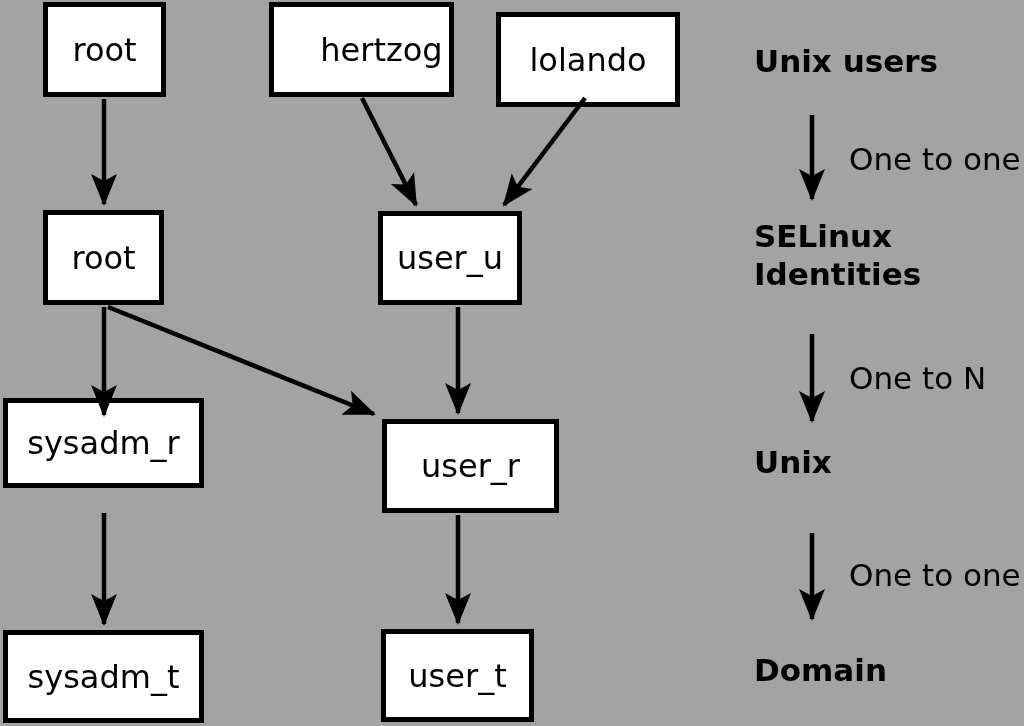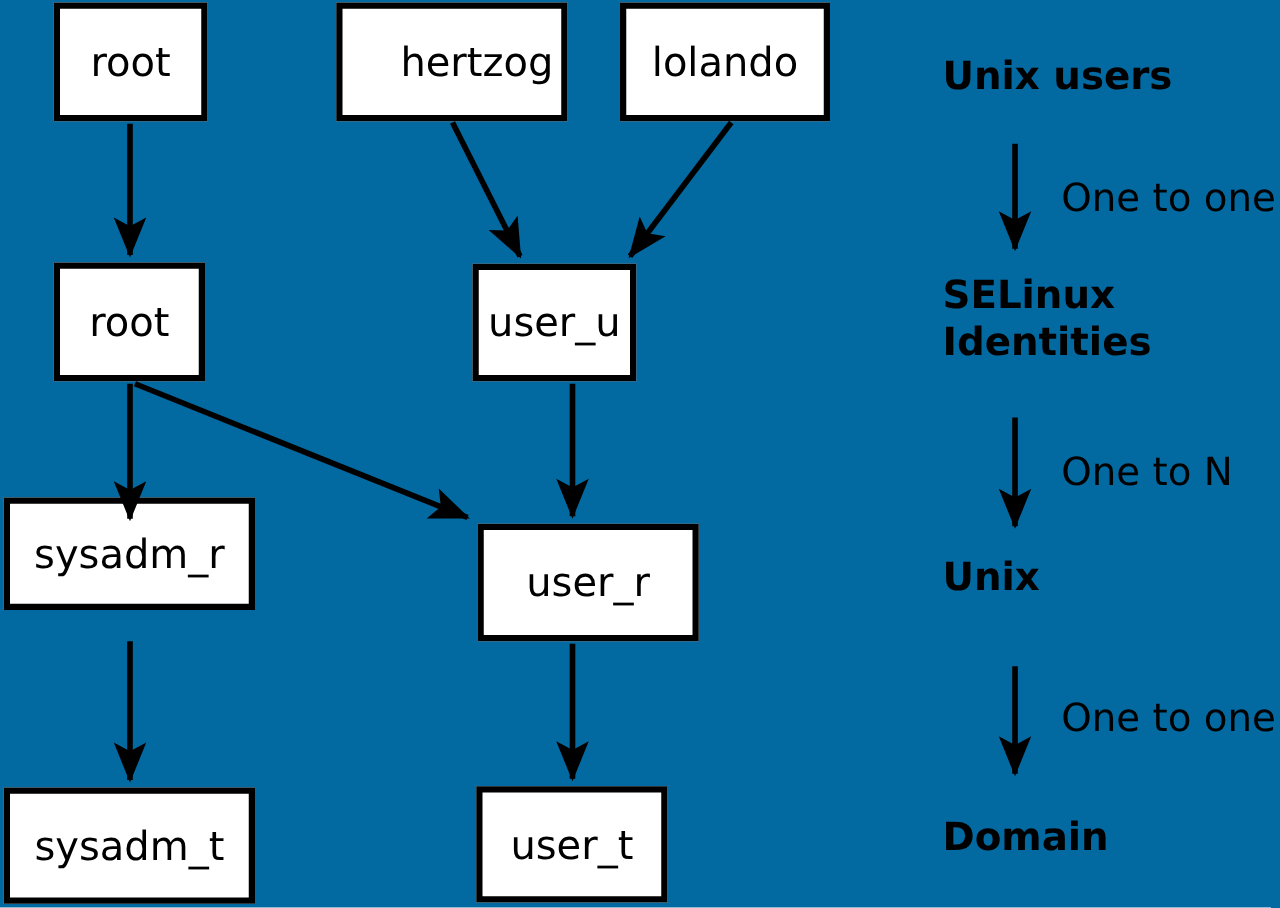--- a/index.html
+++ b/index.html
@@ -1,41 +1,41 @@
 <!DOCTYPE html>
 <html><head>
 <meta charset="utf-8">
 <style>
   html,body{margin:0;padding:0;background:#ffffff;}
   .canvas{
     position:relative;
     width:1024px;height:726px;
-    background:#0369a1;
+    background:#a3a3a3;
     font-family:"DejaVu Sans", sans-serif;
     color:#000000;
     overflow:hidden;
   }
   .arrow-layer{
     position:absolute;left:0;top:0;width:1024px;height:726px;
     pointer-events:none;
   }
   .node{
     position:absolute;
     box-sizing:border-box;
     border:5px solid #000000;
     background:#ffffff;
     display:flex;align-items:center;justify-content:center;
     font-size:32px;
     white-space:nowrap;
   }
   #n-unix-root    {left:43px;  top:2px;   width:123px; height:95px;}
   #n-unix-hertzog {left:269px; top:2px;   width:185px; height:95px;padding-left:40px;}
-  #n-unix-lolando {left:496px; top:2px;   width:168px; height:95px;}
+  #n-unix-lolando {left:496px; top:12px;   width:184px; height:95px;}
   #n-id-root      {left:43px;  top:210px; width:121px; height:95px;}
-  #n-id-user-u    {left:378px; top:211px; width:131px; height:94px;}
+  #n-id-user-u    {left:378px; top:211px; width:144px; height:94px;}
   #n-role-sysadm-r{left:3px;   top:398px; width:201px; height:90px;}
   #n-role-user-r  {left:382px; top:419px; width:177px; height:94px;}
   #n-dom-sysadm-t {left:3px;   top:630px; width:201px; height:93px;}
   #n-dom-user-t   {left:381px; top:629px; width:153px; height:93px;}
 
   .legend-bold{position:absolute;font-weight:bold;font-size:31px;white-space:nowrap;}
   .legend-note{position:absolute;font-size:31px;white-space:nowrap;}
   #lg-unix   {left:754px; top:28px;margin-top:15px;}
   #lg-oto1   {left:849px; top:141px;}
   #lg-selinux{left:754px; top:217px; line-height:38px;}

